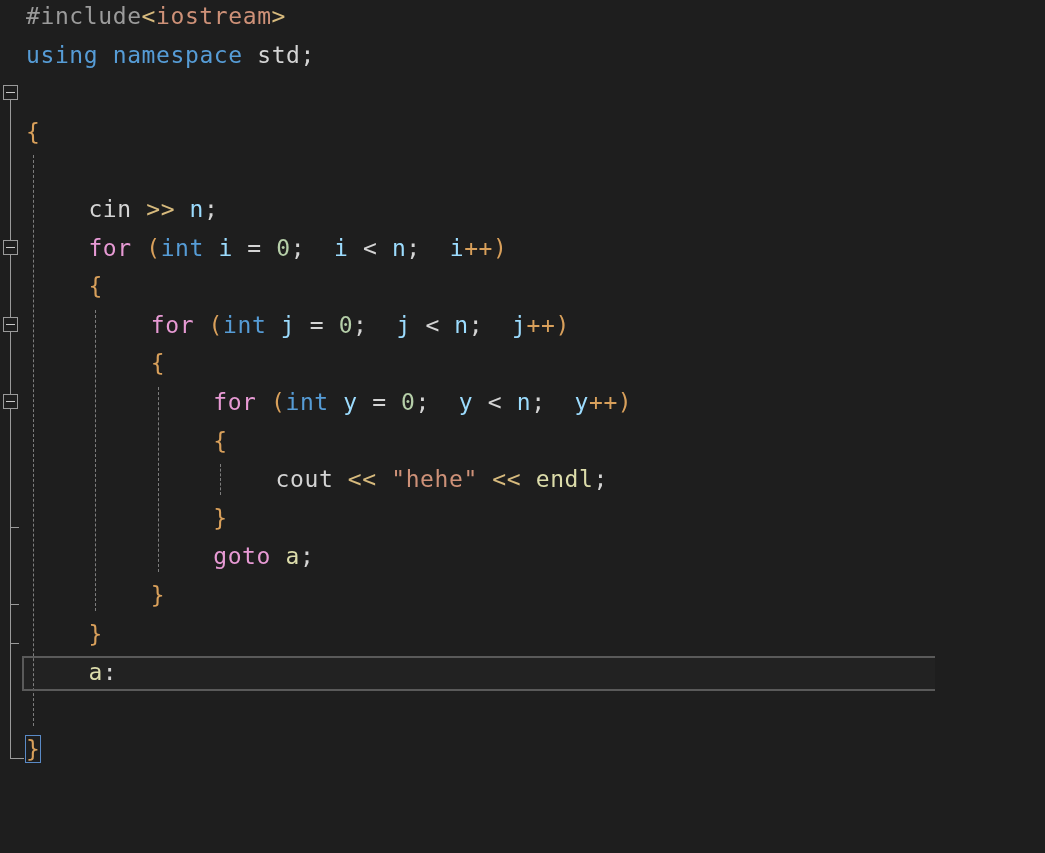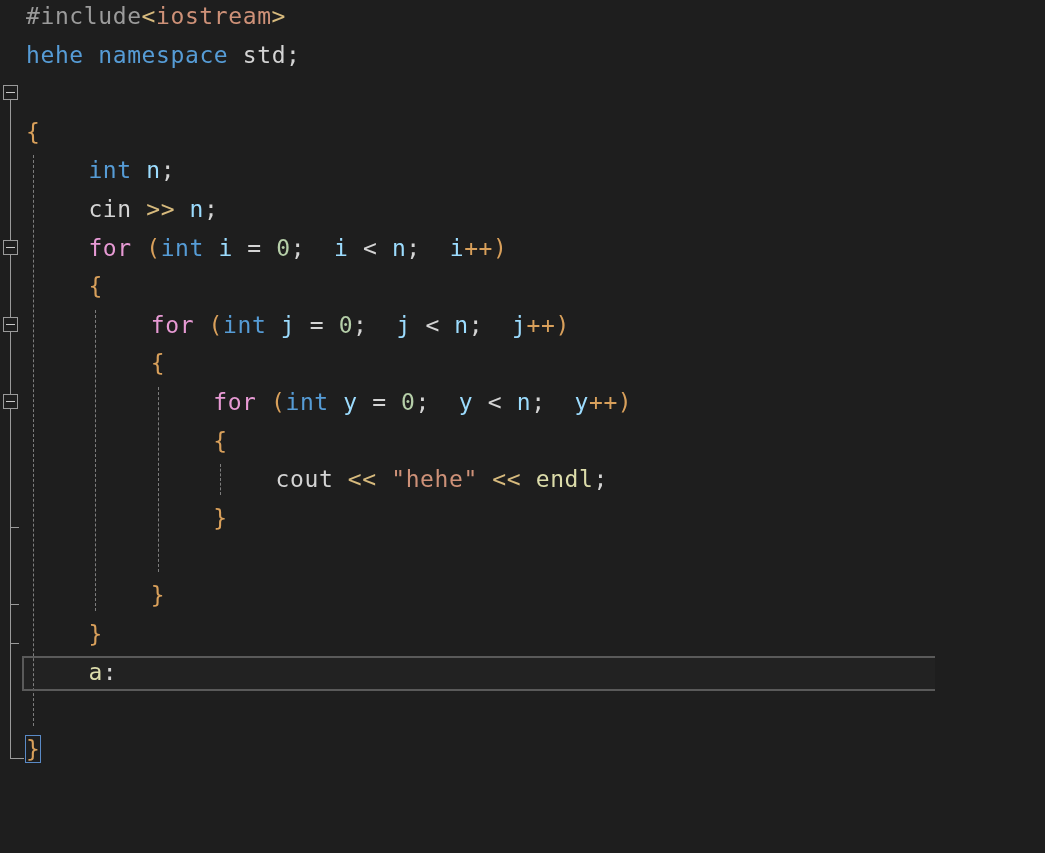--- a/index.html
+++ b/index.html
@@ -159,32 +159,32 @@
 
   <div id="guides">
       <div class="guide" style="left: 33px; top: 155.4px; height: 571px;"></div>
       <div class="guide" style="left: 95.4px; top: 309.8px; height: 300.8px;"></div>
       <div class="guide" style="left: 157.8px; top: 387px; height: 185px;"></div>
       <div class="guide" style="left: 220.2px; top: 464.2px; height: 30.6px;"></div>
     </div>
 
   <div id="code">
       <div class="line" style="top: -3px;"><span class="txt" style="left: 26px;"><span class="t-pp">#include</span><span class="t-angle">&lt;</span><span class="t-header">iostream</span><span class="t-angle">&gt;</span></span></div>
-      <div class="line" style="top: 35.6px;"><span class="txt" style="left: 26px;"><span class="t-kw">hehe</span><span class="t-plain"> </span><span class="t-kw">namespace</span><span class="t-plain"> </span><span class="t-plain">std</span><span class="t-op">;</span></span></div>
+      <div class="line" style="top: 35.6px;"><span class="txt" style="left: 26px;"><span class="t-kw">using</span><span class="t-plain"> </span><span class="t-kw">namespace</span><span class="t-plain"> </span><span class="t-plain">std</span><span class="t-op">;</span></span></div>
       <div class="line" style="top: 112.8px;"><span class="txt" style="left: 26px;"><span class="t-brace">{</span></span></div>
-      <div class="line" style="top: 151.4px;"><span class="txt" style="left: 88.4px;"><span class="t-kw">int</span><span class="t-plain"> </span><span class="t-var">n</span><span class="t-op">;</span></span></div>
       <div class="line" style="top: 190px;"><span class="txt" style="left: 88.4px; text-align: center;"><span class="t-plain">cin</span><span class="t-plain"> </span><span class="t-shift">&gt;&gt;</span><span class="t-plain"> </span><span class="t-var">n</span><span class="t-op">;</span></span></div>
       <div class="line" style="top: 228.6px;"><span class="txt" style="left: 88.4px;"><span class="t-ctrl">for</span><span class="t-plain"> </span><span class="t-brace">(</span><span class="t-kw">int</span><span class="t-plain"> </span><span class="t-var">i</span><span class="t-plain"> </span><span class="t-op">=</span><span class="t-plain"> </span><span class="t-num">0</span><span class="t-op">;</span><span class="t-plain">  </span><span class="t-var">i</span><span class="t-plain"> </span><span class="t-cmp">&lt;</span><span class="t-plain"> </span><span class="t-var">n</span><span class="t-op">;</span><span class="t-plain">  </span><span class="t-var">i</span><span class="t-inc">++</span><span class="t-brace">)</span></span></div>
       <div class="line" style="top: 267.2px;"><span class="txt" style="left: 88.4px;"><span class="t-brace">{</span></span></div>
       <div class="line" style="top: 305.8px;"><span class="txt" style="left: 150.8px;"><span class="t-ctrl">for</span><span class="t-plain"> </span><span class="t-brace">(</span><span class="t-kw">int</span><span class="t-plain"> </span><span class="t-var">j</span><span class="t-plain"> </span><span class="t-op">=</span><span class="t-plain"> </span><span class="t-num">0</span><span class="t-op">;</span><span class="t-plain">  </span><span class="t-var">j</span><span class="t-plain"> </span><span class="t-cmp">&lt;</span><span class="t-plain"> </span><span class="t-var">n</span><span class="t-op">;</span><span class="t-plain">  </span><span class="t-var">j</span><span class="t-inc">++</span><span class="t-brace">)</span></span></div>
       <div class="line" style="top: 344.4px;"><span class="txt" style="left: 150.8px;"><span class="t-brace">{</span></span></div>
       <div class="line" style="top: 383px;"><span class="txt" style="left: 213.2px;"><span class="t-ctrl">for</span><span class="t-plain"> </span><span class="t-brace">(</span><span class="t-kw">int</span><span class="t-plain"> </span><span class="t-var">y</span><span class="t-plain"> </span><span class="t-op">=</span><span class="t-plain"> </span><span class="t-num">0</span><span class="t-op">;</span><span class="t-plain">  </span><span class="t-var">y</span><span class="t-plain"> </span><span class="t-cmp">&lt;</span><span class="t-plain"> </span><span class="t-var">n</span><span class="t-op">;</span><span class="t-plain">  </span><span class="t-var">y</span><span class="t-inc">++</span><span class="t-brace">)</span></span></div>
       <div class="line" style="top: 421.6px;"><span class="txt" style="left: 213.2px;"><span class="t-brace">{</span></span></div>
       <div class="line" style="top: 460.2px;"><span class="txt" style="left: 275.6px;"><span class="t-plain">cout</span><span class="t-plain"> </span><span class="t-shift">&lt;&lt;</span><span class="t-plain"> </span><span class="t-str">"hehe"</span><span class="t-plain"> </span><span class="t-shift">&lt;&lt;</span><span class="t-plain"> </span><span class="t-fn">endl</span><span class="t-op">;</span></span></div>
       <div class="line" style="top: 498.8px;"><span class="txt" style="left: 213.2px;"><span class="t-brace">}</span></span></div>
+      <div class="line" style="top: 537.4px;"><span class="txt" style="left: 213.2px;"><span class="t-ctrl">goto</span><span class="t-plain"> </span><span class="t-fn">a</span><span class="t-op">;</span></span></div>
       <div class="line" style="top: 576px;"><span class="txt" style="left: 150.8px;"><span class="t-brace">}</span></span></div>
       <div class="line" style="top: 614.6px;"><span class="txt" style="left: 88.4px;"><span class="t-brace">}</span></span></div>
       <div class="line" style="top: 653.2px;"><span class="txt" style="left: 88.4px;"><span class="t-fn">a</span><span class="t-op">:</span></span></div>
       <div class="line" style="top: 730.4px;"><span class="txt" style="left: 26px;"><span class="t-brace brace-match">}</span></span></div>
     </div>
 
   <div id="current-line" style="left: 22px; top: 656.2px; width: 1023px; height: 34.6px;"></div>
 
 
 </div>

